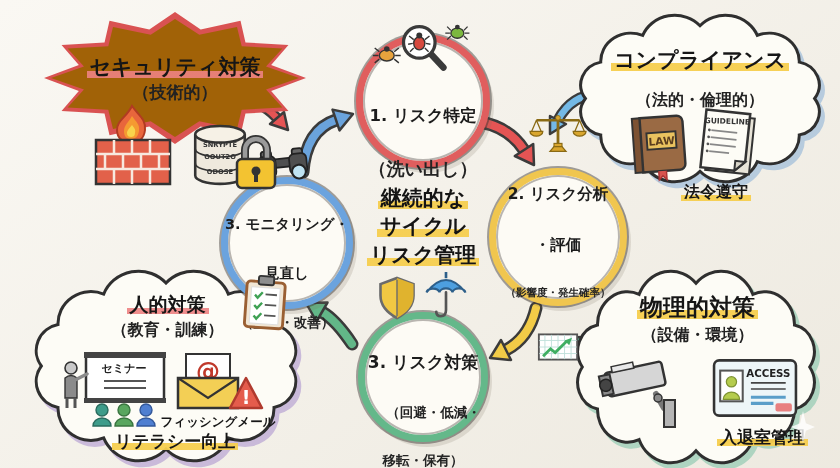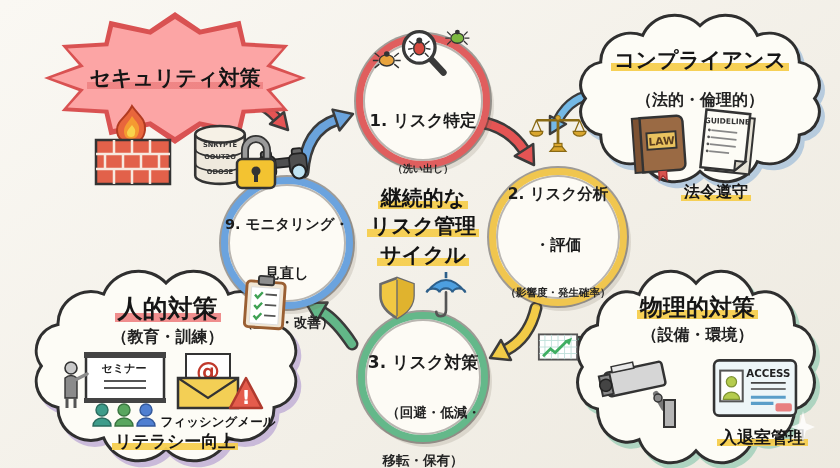--- a/index.html
+++ b/index.html
@@ -16,21 +16,21 @@
   .ring .s{font-weight:700;color:#242424;white-space:nowrap;line-height:1.2;}
   
   .mk-y{background:linear-gradient(transparent 62%,rgba(246,206,78,.95) 62%,rgba(246,206,78,.95) 96%,transparent 96%);padding:0 3px;}
   .mk-p{background:linear-gradient(transparent 66%,rgba(238,130,130,.9) 66%,rgba(238,130,130,.9) 96%,transparent 96%);padding:0 3px;}
   
   #center-title{left:350px;top:184px;width:146px;text-align:center;font-size:21px;font-weight:800;
                 color:#141414;line-height:1.35;z-index:4;}
   
   .burst{clip-path:polygon(100% 50%,86.7% 59.8%,93.3% 75%,76.9% 76.9%,75% 93.3%,59.8% 86.7%,50% 100%,40.2% 86.7%,25% 93.3%,23.1% 76.9%,6.7% 75%,13.3% 59.8%,0% 50%,13.3% 40.2%,6.7% 25%,23.1% 23.1%,25% 6.7%,40.2% 13.3%,50% 0%,59.8% 13.3%,75% 6.7%,76.9% 23.1%,93.3% 25%,86.7% 40.2%);}
   #burst-outer{left:44px;top:12px;width:262px;height:132px;background:#d95252;z-index:2;}
-  #burst-inner{position:absolute;left:7px;top:7px;right:7px;bottom:7px;background:#fca5a5;
+  #burst-inner{position:absolute;left:7px;top:7px;right:7px;bottom:7px;background:#a16207;
                display:flex;flex-direction:column;align-items:center;justify-content:center;}
   .co-title{font-weight:800;color:#161616;white-space:nowrap;}
   .co-sub{font-weight:700;color:#222;white-space:nowrap;}
   .caption{font-weight:800;color:#161616;text-align:center;white-space:nowrap;z-index:5;}
   .cloud-svg{position:absolute;z-index:2;}
   .cloud-txt{position:absolute;text-align:center;z-index:4;}
   .icon{position:absolute;z-index:4;}
   #arrow-layer{position:absolute;left:0;top:0;z-index:1;}
   .a-out{fill:none;stroke:#3b3b3b;stroke-linecap:round;}
   .a-in{fill:none;stroke-linecap:round;}
@@ -81,22 +81,22 @@
     </g>
     <g>
       <path class="a-out" stroke-width="11" d="M612,356 Q592,352 578,345"></path>
       <path class="a-in" stroke="#5bb793" stroke-width="6.5" d="M612,356 Q592,352 578,345"></path>
       <path class="a-head" fill="#5bb793" d="M564,338 L582,337 L574,353 Z"></path>
     </g>
   </svg>
 
   <div id="center-title" class="abs">
     <div><span class="mk-y">継続的な</span></div>
+    <div><span class="mk-y">サイクル</span></div>
     <div><span class="mk-y">リスク管理</span></div>
-    <div><span class="mk-y">サイクル</span></div>
   </div>
 
   <div class="ring" style="left:356px;top:34px;width:134px;height:134px;border:7px solid #e05e5e;">
     <svg width="108" height="52" viewBox="0 0 110 56">
       <g transform="translate(16,36)">
           <path d="M-8,-4 L-13,-8 M-9,0 L-15,0 M-8,4 L-13,8 M8,-4 L13,-8 M9,0 L15,0 M8,4 L13,8" stroke="#333" stroke-width="1.5"></path>
           <ellipse rx="8" ry="6" fill="#e8a33d" stroke="#333" stroke-width="1.5"></ellipse>
           <circle cx="0" cy="-7" r="3" fill="#333"></circle>
         </g>
       <g transform="translate(92,12)">
@@ -106,21 +106,21 @@
         </g>
       <line x1="63" y1="34" x2="77" y2="49" stroke="#3a3a3a" stroke-width="7" stroke-linecap="round"></line>
       <circle cx="51" cy="22" r="17" fill="#fff" stroke="#3a3a3a" stroke-width="3.5"></circle>
       <g transform="translate(51,23)">
           <path d="M-6,-4 L-11,-8 M-7,0 L-12,1 M-6,5 L-10,9 M6,-4 L11,-8 M7,0 L12,1 M6,5 L10,9" stroke="#333" stroke-width="1.5"></path>
           <ellipse rx="6" ry="7" fill="#d6493f" stroke="#333" stroke-width="1.5"></ellipse>
           <circle cx="0" cy="-8.5" r="3.2" fill="#333"></circle>
         </g>
     </svg>
     <div class="t" style="font-size:16.5px;">1. リスク特定</div>
-    <div class="s" style="font-size:10px;">（洗い出し）</div>
+    <div class="s" style="font-size:18px;">（洗い出し）</div>
   </div>
 
   <div class="ring" style="left:489px;top:168px;width:138px;height:138px;border:7px solid #f0c64f;">
     <svg width="66" height="40" viewBox="0 0 72 50">
       <line x1="36" y1="6" x2="36" y2="40" stroke="#8a6a14" stroke-width="3.5"></line>
       <line x1="9" y1="9" x2="63" y2="9" stroke="#8a6a14" stroke-width="3"></line>
       <circle cx="36" cy="6" r="3" fill="#d9a62e" stroke="#8a6a14"></circle>
       <path d="M9,9 L3,23 M9,9 L15,23" stroke="#8a6a14" stroke-width="1.6" fill="none"></path>
       <path d="M1,23 A8,6 0 0 0 17,23 Z" fill="#d9a62e" stroke="#8a6a14" stroke-width="1.6"></path>
       <path d="M63,9 L57,23 M63,9 L69,23" stroke="#8a6a14" stroke-width="1.6" fill="none"></path>
@@ -162,37 +162,38 @@
       <g transform="rotate(-6 39 22)">
         <rect x="24" y="14" width="30" height="10" fill="#4f4f4f" stroke="#222" stroke-width="2"></rect>
         <rect x="10" y="4" width="12" height="10" rx="3" fill="#666" stroke="#222" stroke-width="2"></rect>
         <rect x="46" y="4" width="12" height="10" rx="3" fill="#666" stroke="#222" stroke-width="2"></rect>
         <rect x="6" y="10" width="20" height="24" rx="6" fill="#4f4f4f" stroke="#222" stroke-width="2"></rect>
         <rect x="42" y="10" width="20" height="24" rx="6" fill="#4f4f4f" stroke="#222" stroke-width="2"></rect>
         <circle cx="16" cy="31" r="8" fill="#bfe3f2" stroke="#222" stroke-width="2.4"></circle>
         <circle cx="52" cy="31" r="8" fill="#bfe3f2" stroke="#222" stroke-width="2.4"></circle>
       </g>
     </svg>
-    <div class="t" style="font-size:14.5px;">9. モニタリング・</div>
+    <div class="t" style="font-size:14.5px;">3. モニタリング・</div>
     <div class="t" style="font-size:14.5px;">見直し</div>
     <div class="s" style="font-size:13.5px;">（監視・改善）</div>
     <svg class="abs" style="left:16px;bottom:-28px;z-index:5;" width="42" height="56" viewBox="0 0 44 58">
       <g transform="rotate(4 22 29)">
         <rect x="2" y="8" width="40" height="48" rx="4" fill="#f1e6d4" stroke="#9a5f33" stroke-width="3"></rect>
         <rect x="7" y="14" width="30" height="38" fill="#fff" stroke="#ddd"></rect>
         <rect x="14" y="2" width="16" height="9" rx="2" fill="#8d8d8d" stroke="#333" stroke-width="2"></rect>
         <path d="M11,22 l3,3 l5,-6 M11,33 l3,3 l5,-6 M11,44 l3,3 l5,-6" stroke="#3fa154" stroke-width="2.5" fill="none"></path>
         <path d="M22,21 H34 M22,32 H34 M22,43 H34" stroke="#555" stroke-width="2"></path>
       </g>
     </svg>
   </div>
 
   <div id="burst-outer" class="abs burst">
     <div id="burst-inner" class="burst">
       <div class="co-title" style="font-size:21px;"><span class="mk-p">セキュリティ対策</span></div>
+      <div class="co-sub" style="font-size:17px;">（技術的）</div>
     </div>
   </div>
   <svg class="icon" style="left:88px;top:106px;" width="88" height="80" viewBox="0 0 88 80">
     <path d="M44,0 C51,10 58,13 57,24 C56,33 50,37 43,37 C36,37 29,33 29,24 C29,14 38,12 44,0 Z" fill="#e8663c" stroke="#b13b22" stroke-width="2"></path>
     <path d="M44,10 C48,16 52,18 51,25 C50,31 47,33 43,33 C39,33 36,31 36,25 C36,19 41,16 44,10 Z" fill="#f59a31"></path>
     <path d="M44,19 C46,22 48,23 47,27 C47,30 45,31 43,31 C41,31 39,30 39,27 C39,24 42,22 44,19 Z" fill="#f8d44c"></path>
     <rect x="8" y="34" width="74" height="44" fill="#e2614a" stroke="#333" stroke-width="2.5"></rect>
     <path d="M8,48 H82 M8,63 H82" stroke="#f7e9df" stroke-width="2.5"></path>
     <path d="M26,34 V48 M44,34 V48 M62,34 V48 M17,48 V63 M35,48 V63 M53,48 V63 M71,48 V63 M26,63 V78 M44,63 V78 M62,63 V78" stroke="#f7e9df" stroke-width="2.5"></path>
   </svg>
@@ -240,21 +241,21 @@
         <circle cx="8" cy="36" r="1.4" fill="#555"></circle>
         <circle cx="8" cy="43" r="1.4" fill="#555"></circle>
     </g>
   </svg>
   <div class="abs caption" style="left:656px;top:182px;width:120px;font-size:16px;font-family:Liberation Mono, monospace;"><span class="mk-y">法令遵守</span></div>
 
   <svg class="cloud-svg" style="left:30px;top:272px;filter:drop-shadow(4px 5px 0 rgba(150,120,200,.45));" width="272" height="188" viewBox="0 0 240 170" preserveAspectRatio="none">
     <path d="M230,85 A24,24 0 0 1 215.3,122.5 A29,29 0 0 1 175,150 A33,33 0 0 1 120,160 A33,33 0 0 1 65,150 A29,29 0 0 1 24.7,122.5 A24,24 0 0 1 10,85 A24,24 0 0 1 24.7,47.5 A29,29 0 0 1 65,20 A33,33 0 0 1 120,10 A33,33 0 0 1 175,20 A29,29 0 0 1 215.3,47.5 A24,24 0 0 1 230,85 Z" fill="#fdfcf6" stroke="#2f2f2f" stroke-width="3" vector-effect="non-scaling-stroke"></path>
   </svg>
   <div class="cloud-txt" style="left:55px;top:292px;width:225px;">
-    <div class="co-title" style="font-size:25px;"><span class="mk-p">人的対策</span></div>
+    <div class="co-title" style="font-size:19px;"><span class="mk-p">人的対策</span></div>
     <div class="co-sub" style="font-size:16px;margin-top:2px;">（教育・訓練）</div>
   </div>
   <svg class="icon" style="left:60px;top:350px;" width="118" height="78" viewBox="0 0 118 78">
     <rect x="26" y="6" width="78" height="44" fill="#fff" stroke="#333" stroke-width="2.5"></rect>
     <rect x="24" y="2" width="82" height="6" fill="#444"></rect>
     <rect x="24" y="48" width="82" height="5" fill="#444"></rect>
     <text x="64" y="22" text-anchor="middle" font-size="11" font-weight="bold" fill="#222">セミナー</text>
     <path d="M44,31 H86 M44,38 H86" stroke="#555" stroke-width="2"></path>
     <circle cx="11" cy="18" r="6" fill="#c9c9c9" stroke="#333" stroke-width="1.6"></circle>
     <path d="M5,48 V28 Q11,23 17,28 V48 Z" fill="#8b8b8b" stroke="#333" stroke-width="1.4"></path>

